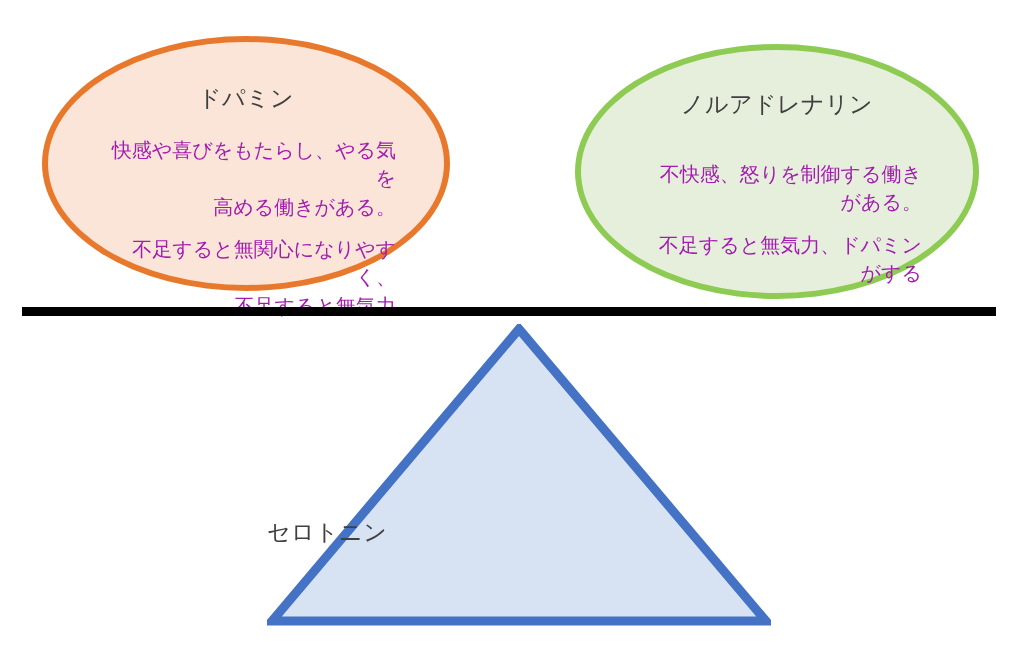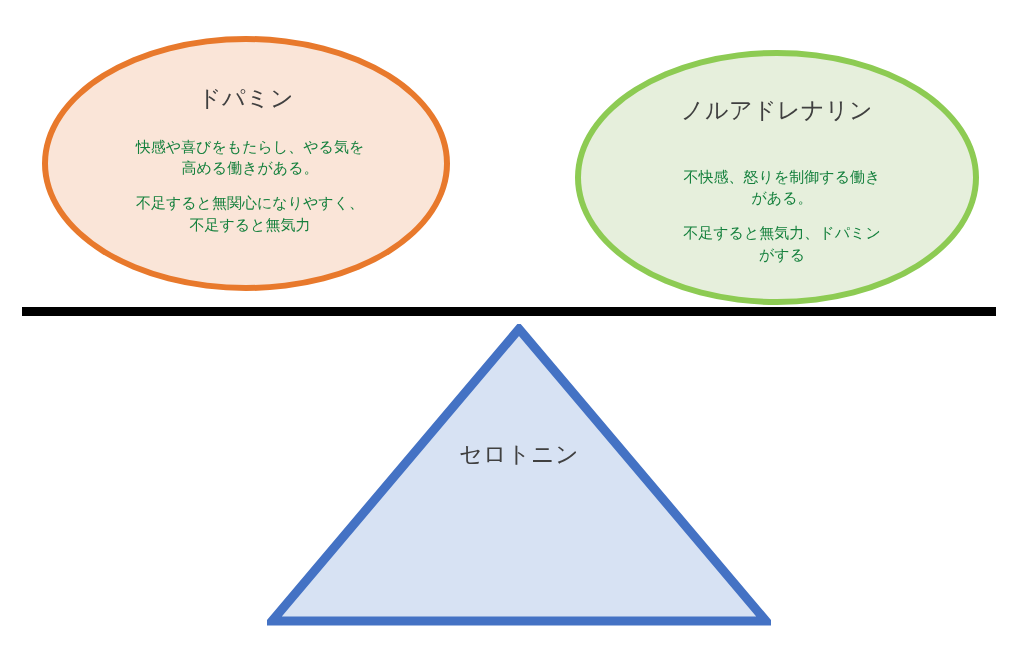--- a/index.html
+++ b/index.html
@@ -39,41 +39,41 @@
   #ellipse-dopamine {
     left: 42px;
     top: 36px;
     width: 408px;
     height: 255px;
     background: #FAE5D8;
     border: 6px solid #E8792C;
   }
   #ellipse-noradrenaline {
     left: 575px;
-    top: 50px;
+    top: 44px;
     width: 404px;
     height: 255px;
     background: #E6EFDC;
     border: 6px solid #8DCB53;
   }
 
   
   .shape-title {
     font-size: 23px;
     line-height: 1.3;
     color: #404040;
     text-align: center;
     white-space: nowrap;
     letter-spacing: 0.5px;
   }
   .shape-body {
-    font-size: 15px;
+    font-size: 20px;
     line-height: 1.42;
-    color: #15803d;
-    text-align: center;
+    color: #a21caf;
+    text-align: right;
     white-space: pre-line;
   }
   .shape-body + .shape-body {
     margin-top: 14px;
   }
 
   
   #dopamine-title { margin-top: 42px; }
   #dopamine-text-block {
     margin-top: 22px;
@@ -118,21 +118,21 @@
     height: 302px;
     display: block;
   }
   #triangle-text-layer {
     position: absolute;
     left: 0;
     top: 0;
     width: 504px;
     height: 302px;
     display: flex;
-    flex-direction: column;
+    flex-direction: row;
     align-items: center;
   }
   #serotonin-title {
     margin-top: 116px;
   }
   #serotonin-text-block {
     margin-top: 20px;
     width: 400px;
     text-align: left;
     padding-left: 16px;

